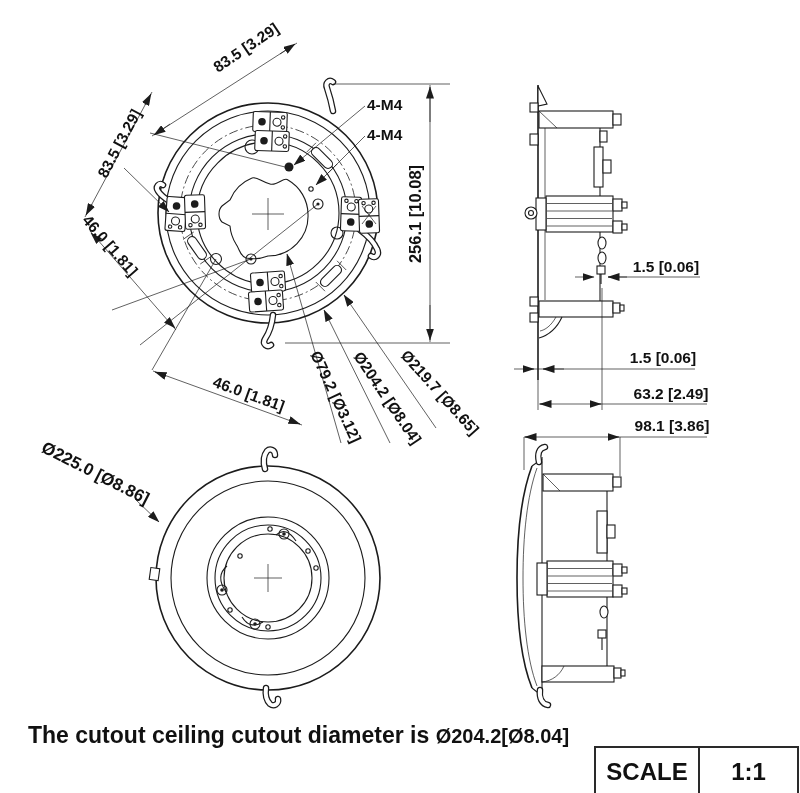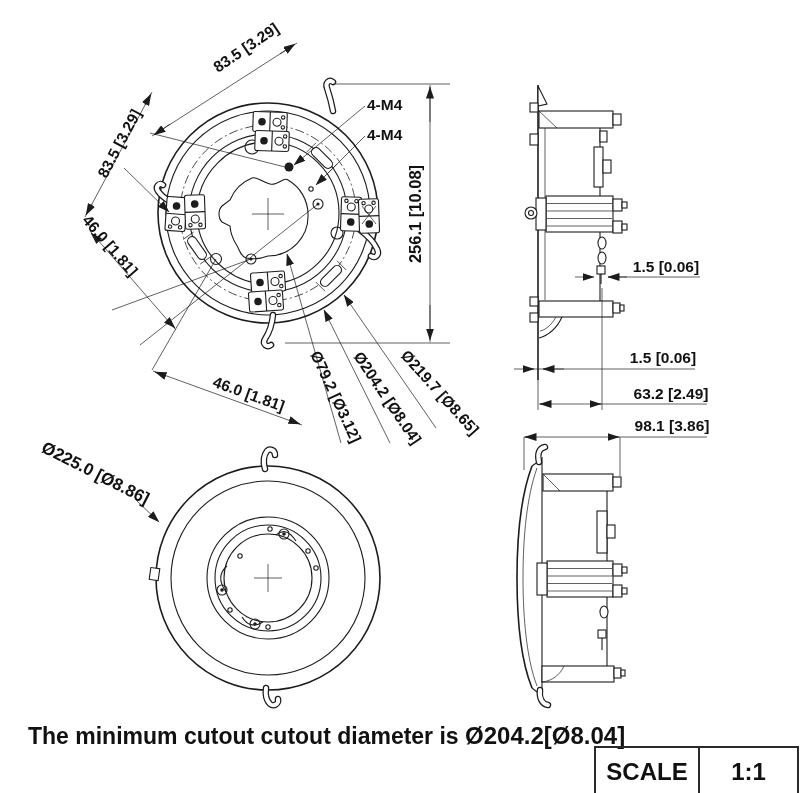--- a/index.html
+++ b/index.html
@@ -12,21 +12,21 @@
   .thin{stroke:#1c1c1c;fill:none;stroke-width:0.7;}
   .dd{stroke:#1c1c1c;fill:none;stroke-width:0.8;stroke-dasharray:9 3 2 3;}
   .wf{fill:#fff;}
   .blk{fill:#1c1c1c;stroke:none;}
   .wire{stroke:#1c1c1c;stroke-width:6.5;fill:none;stroke-linecap:round;}
   .wirein{stroke:#fff;stroke-width:4;fill:none;stroke-linecap:round;}
   text.dt{font:bold 15.5px "Liberation Sans",sans-serif;fill:#111;}
   text.dt2{font:bold 16.5px "Liberation Sans",sans-serif;fill:#111;}
   text.dt3{font:bold 17px "Liberation Sans",sans-serif;fill:#111;}
   .note{position:absolute;left:28px;top:722px;font-weight:bold;font-size:23px;white-space:pre;}
-  .note .val{font-size:24px;font-weight:bold;}
+  .note .val{font-size:20px;font-weight:bold;}
   .unit{position:absolute;left:585px;top:684px;font-weight:bold;font-size:28px;}
   .scaletbl{position:absolute;left:594px;top:746px;width:201px;height:47px;
             border:2px solid #2a2a2a;display:flex;}
   .scaletbl .c1{width:102px;border-right:2px solid #2a2a2a;display:flex;
                 align-items:center;justify-content:center;font-weight:bold;font-size:24px;}
   .scaletbl .c2{flex:1;display:flex;align-items:center;justify-content:center;
                 font-weight:bold;font-size:24px;}
 </style>
 </head>
 <body>
@@ -321,20 +321,20 @@
     </g>
     <rect x="150" y="568" width="9" height="12" class="s wf" transform="rotate(8 154 574)"></rect>
 
     <g>
       <line x1="135" y1="499" x2="159" y2="522" class="thin" marker-end="url(#aE)"></line>
       <text class="dt3" text-anchor="middle" transform="translate(93,478) rotate(27)">Ø225.0 [Ø8.86]</text>
     </g>
   </g>
 </svg>
 
-<div class="note"><span>The minimum cutout cutout diameter is </span><span class="val">Ø204.2[Ø8.04]</span></div>
+<div class="note"><span>The cutout ceiling cutout diameter is </span><span class="val">Ø204.2[Ø8.04]</span></div>
 
 
 <div class="scaletbl">
   <div class="c1">SCALE</div>
   <div class="c2">1:1</div>
 </div>
 </div>
 
 </body></html>

